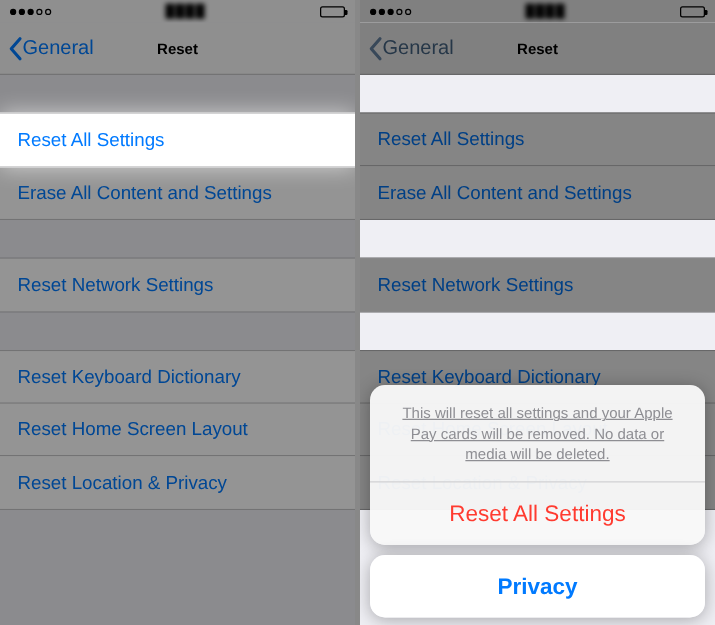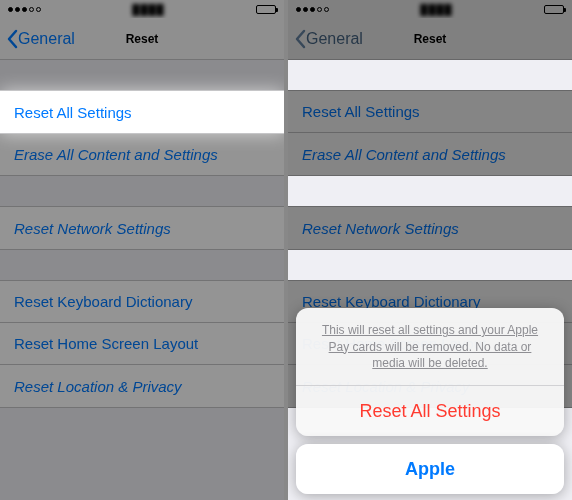--- a/index.html
+++ b/index.html
@@ -75,21 +75,21 @@
     .cell {
       height: 42px;
       display: flex;
       align-items: center;
       padding: 0 14px;
       font-size: 15px;
       color: #007aff;
       background: #fff;
       border-bottom: 1px solid #c6c6c8;
     }
-    .cell:last-child { border-bottom: none; font-style: italic; }
+    .cell:last-child { border-bottom: none; }
     
     .dim-overlay {
       position: absolute;
       inset: 0;
       background: rgba(0,0,0,0.42);
     }
     
     .highlight-row {
       position: absolute;
       top: 90px;
@@ -259,16 +259,16 @@
     </div>
   </div>
   <div class="action-sheet">
     <div class="sheet-card">
       <div class="sheet-message">This will reset all settings and your Apple Pay cards will be removed. No data or media will be deleted.</div>
       <div class="sheet-action">
           <span>Reset All Settings</span>
         </div>
     </div>
     <div class="sheet-cancel">
-        <span>Apple</span>
+        <span>Privacy</span>
       </div>
   </div>
 </div>
 
 </body></html>

